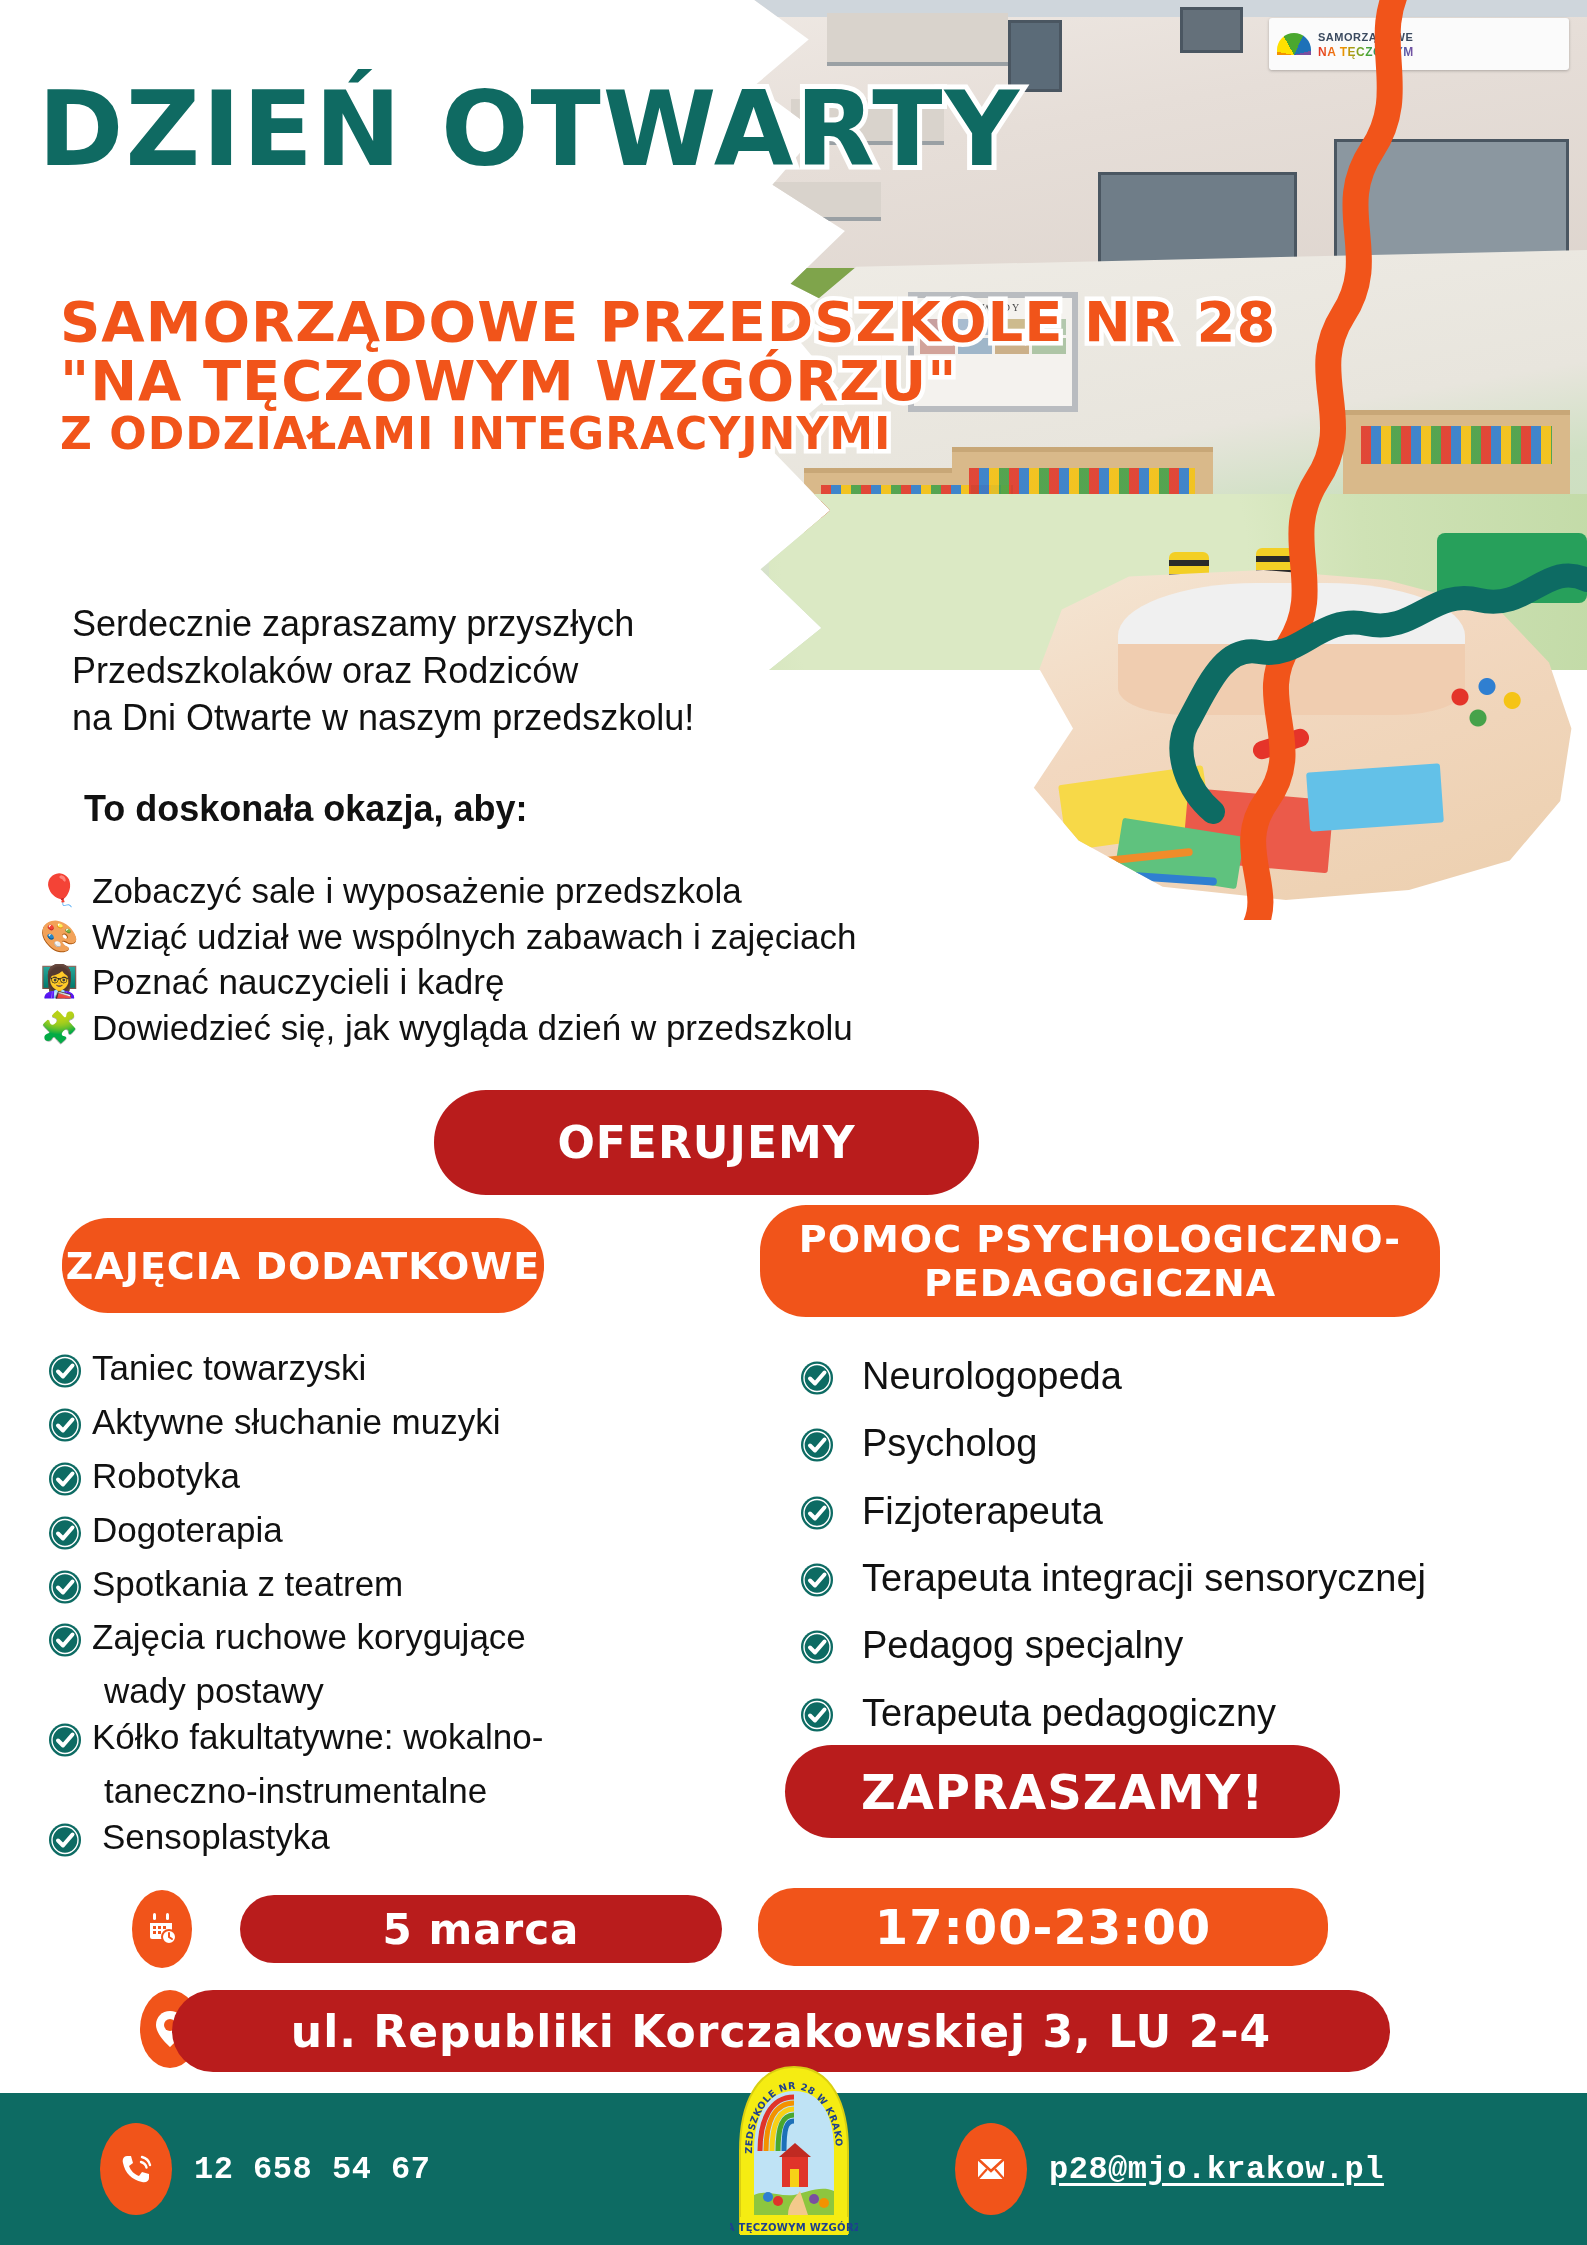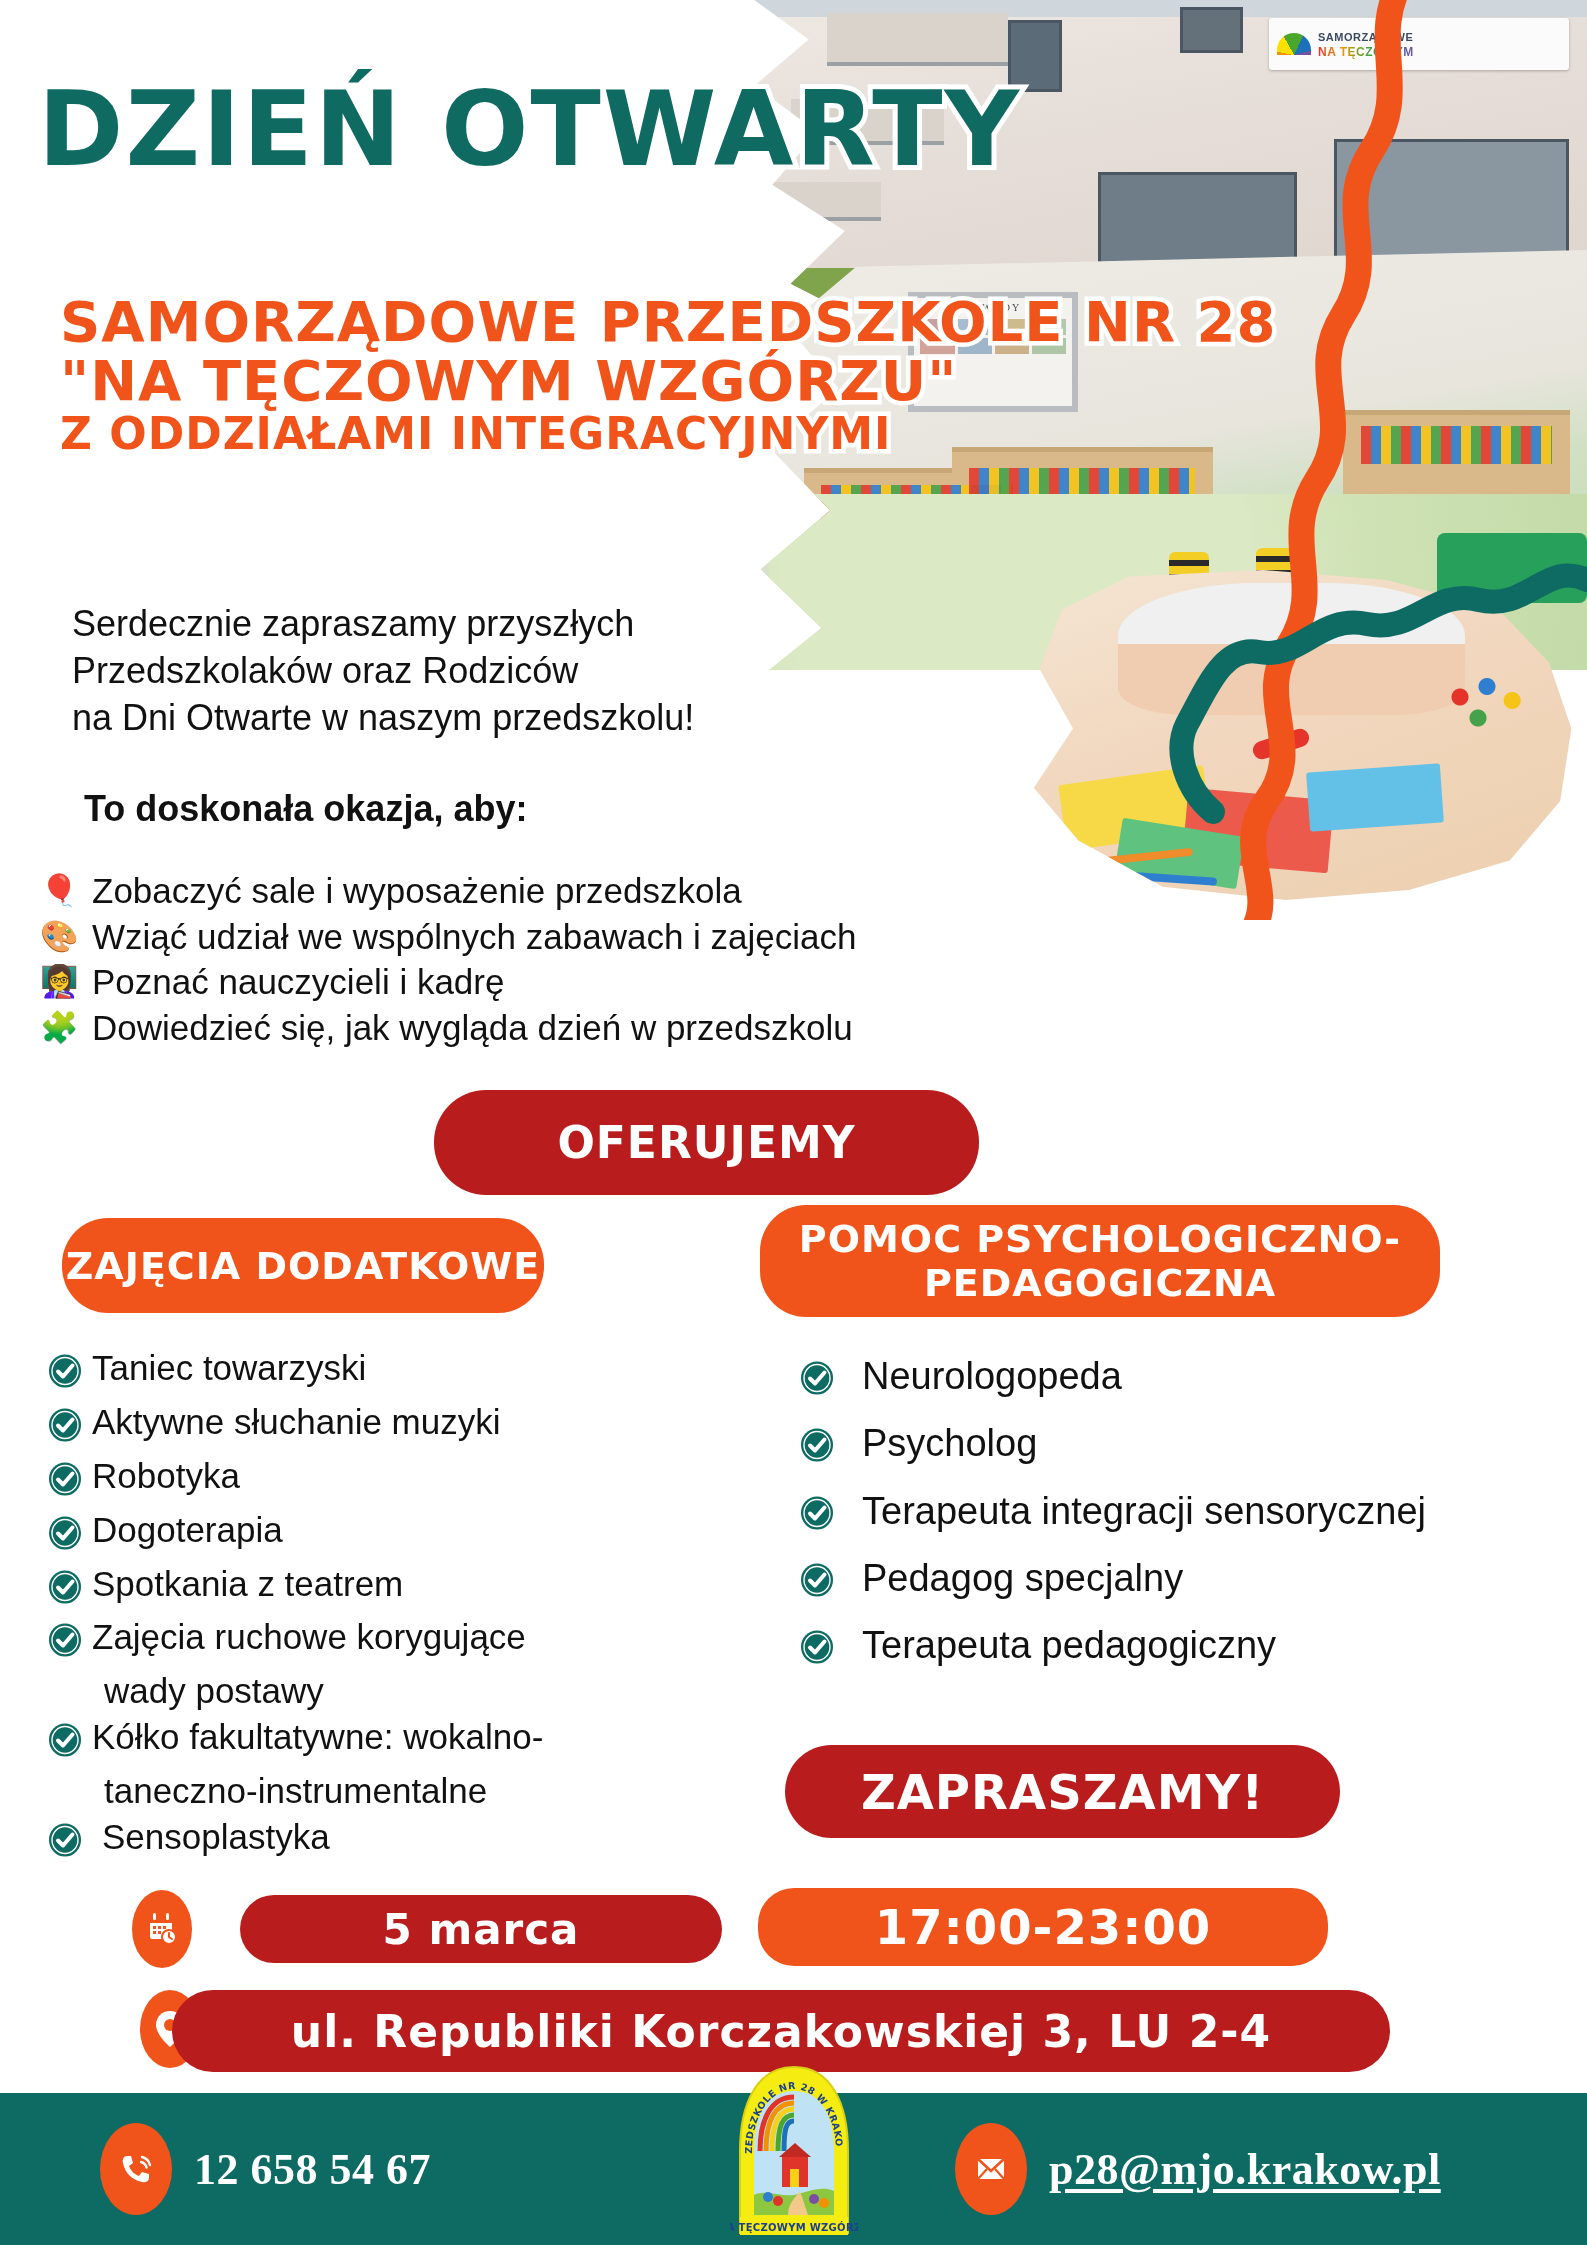--- a/index.html
+++ b/index.html
@@ -223,21 +223,21 @@
 
   
   .footer{
     position:absolute; left:0; bottom:0; width:1587px; height:152px;
     background:#0d6b63; z-index:6;
   }
   .f-phone{ position:absolute; left:100px; top:30px; display:flex; align-items:center; gap:22px;}
   .f-mail{ position:absolute; left:955px; top:30px; display:flex; align-items:center; gap:22px;}
   .f-circ{ width:72px; height:92px; border-radius:36px/46px; background:#f1541a;
            display:flex; align-items:center; justify-content:center;}
-  .f-txt{ color:#fff; font-size:44px; font-family:Liberation Serif, serif; font-weight:700; letter-spacing:.5px;}
+  .f-txt{ color:#fff; font-size:32px; font-family:Liberation Mono, monospace; font-weight:700; letter-spacing:.5px;}
   .f-mail .f-txt{ text-decoration:underline; text-underline-offset:5px;}
 
   
   .logo{
     position:absolute; left:50%; transform:translateX(-50%);
     bottom:4px; width:128px; height:176px; z-index:7;
   }
 </style>
 </head>
 <body>
@@ -468,20 +468,30 @@
   </div>
   <div class="chk-item">
     <span class="chk-ico">
       <svg width="34" height="34" viewBox="0 0 34 34">
           <ellipse cx="17" cy="17" rx="16" ry="16.5" fill="#0d6b63"></ellipse>
           <ellipse cx="17" cy="17" rx="13" ry="13.5" fill="none" stroke="#fff" stroke-width="1.4"></ellipse>
           <path d="M10 17.5 L15 22.5 L24.5 11.5" stroke="#fff" stroke-width="4" fill="none" stroke-linecap="round" stroke-linejoin="round"></path>
         </svg>
     </span>
     <span>Psycholog</span>
+  </div>
+  <div class="chk-item">
+    <span class="chk-ico">
+      <svg width="34" height="34" viewBox="0 0 34 34">
+          <ellipse cx="17" cy="17" rx="16" ry="16.5" fill="#0d6b63"></ellipse>
+          <ellipse cx="17" cy="17" rx="13" ry="13.5" fill="none" stroke="#fff" stroke-width="1.4"></ellipse>
+          <path d="M10 17.5 L15 22.5 L24.5 11.5" stroke="#fff" stroke-width="4" fill="none" stroke-linecap="round" stroke-linejoin="round"></path>
+        </svg>
+    </span>
+    <span>Fizjoterapeuta</span>
   </div>
   <div class="chk-item">
     <span class="chk-ico">
       <svg width="34" height="34" viewBox="0 0 34 34">
           <ellipse cx="17" cy="17" rx="16" ry="16.5" fill="#0d6b63"></ellipse>
           <ellipse cx="17" cy="17" rx="13" ry="13.5" fill="none" stroke="#fff" stroke-width="1.4"></ellipse>
           <path d="M10 17.5 L15 22.5 L24.5 11.5" stroke="#fff" stroke-width="4" fill="none" stroke-linecap="round" stroke-linejoin="round"></path>
         </svg>
     </span>
     <span>Terapeuta integracji sensorycznej</span>

